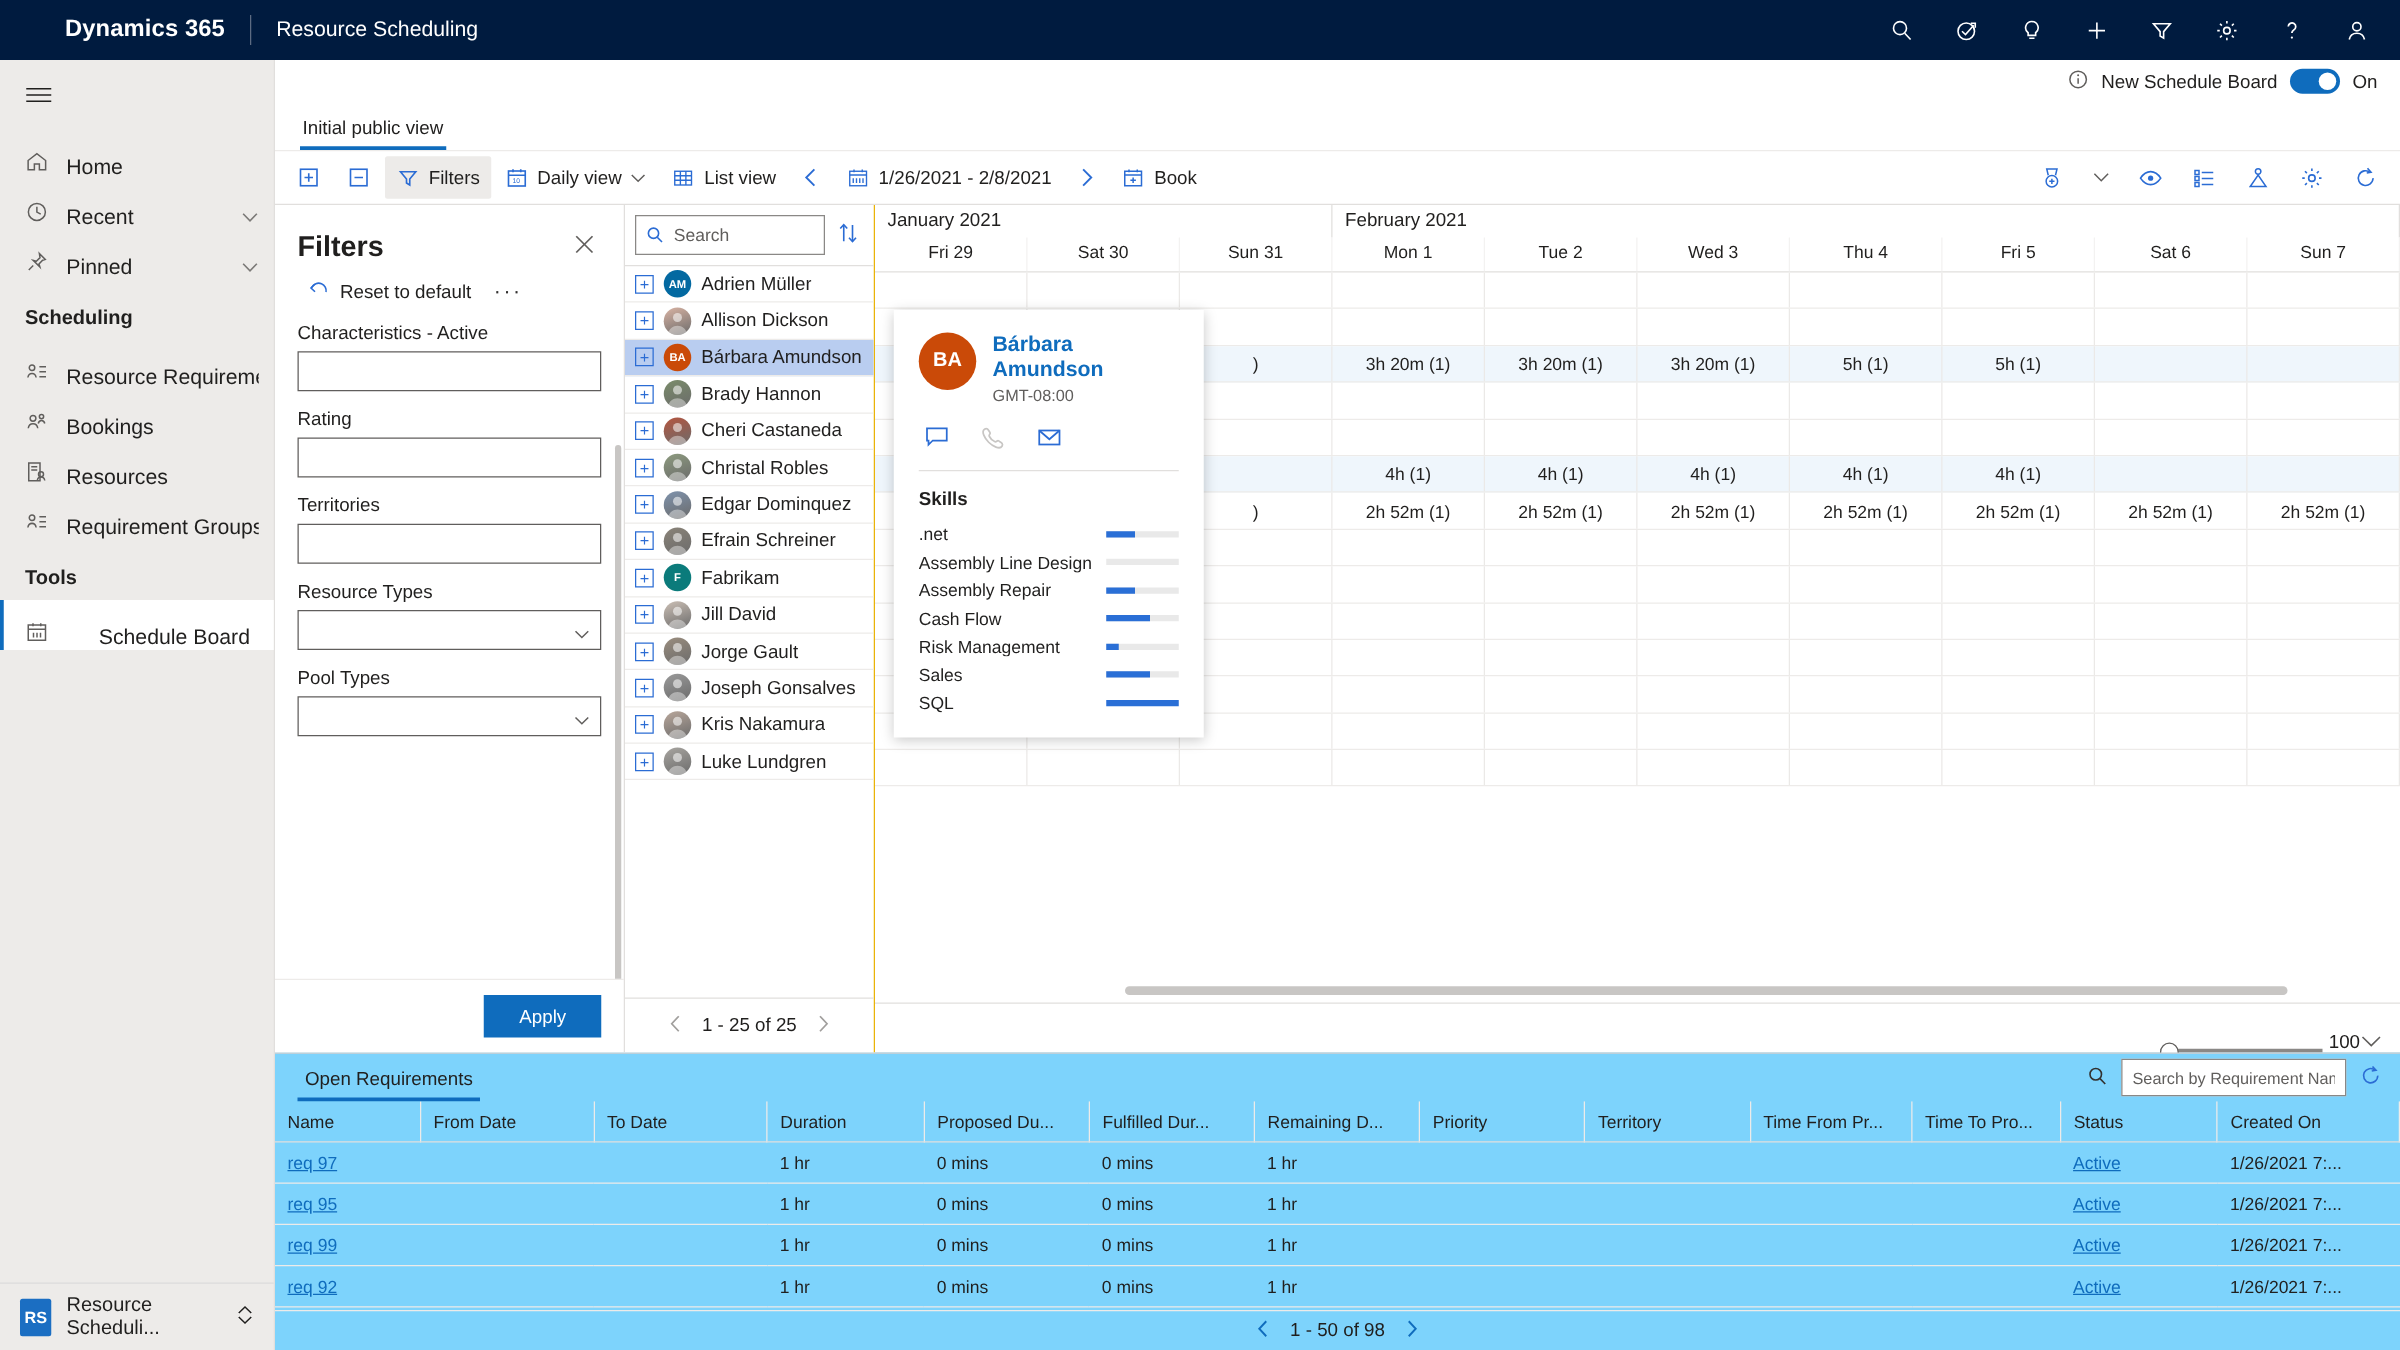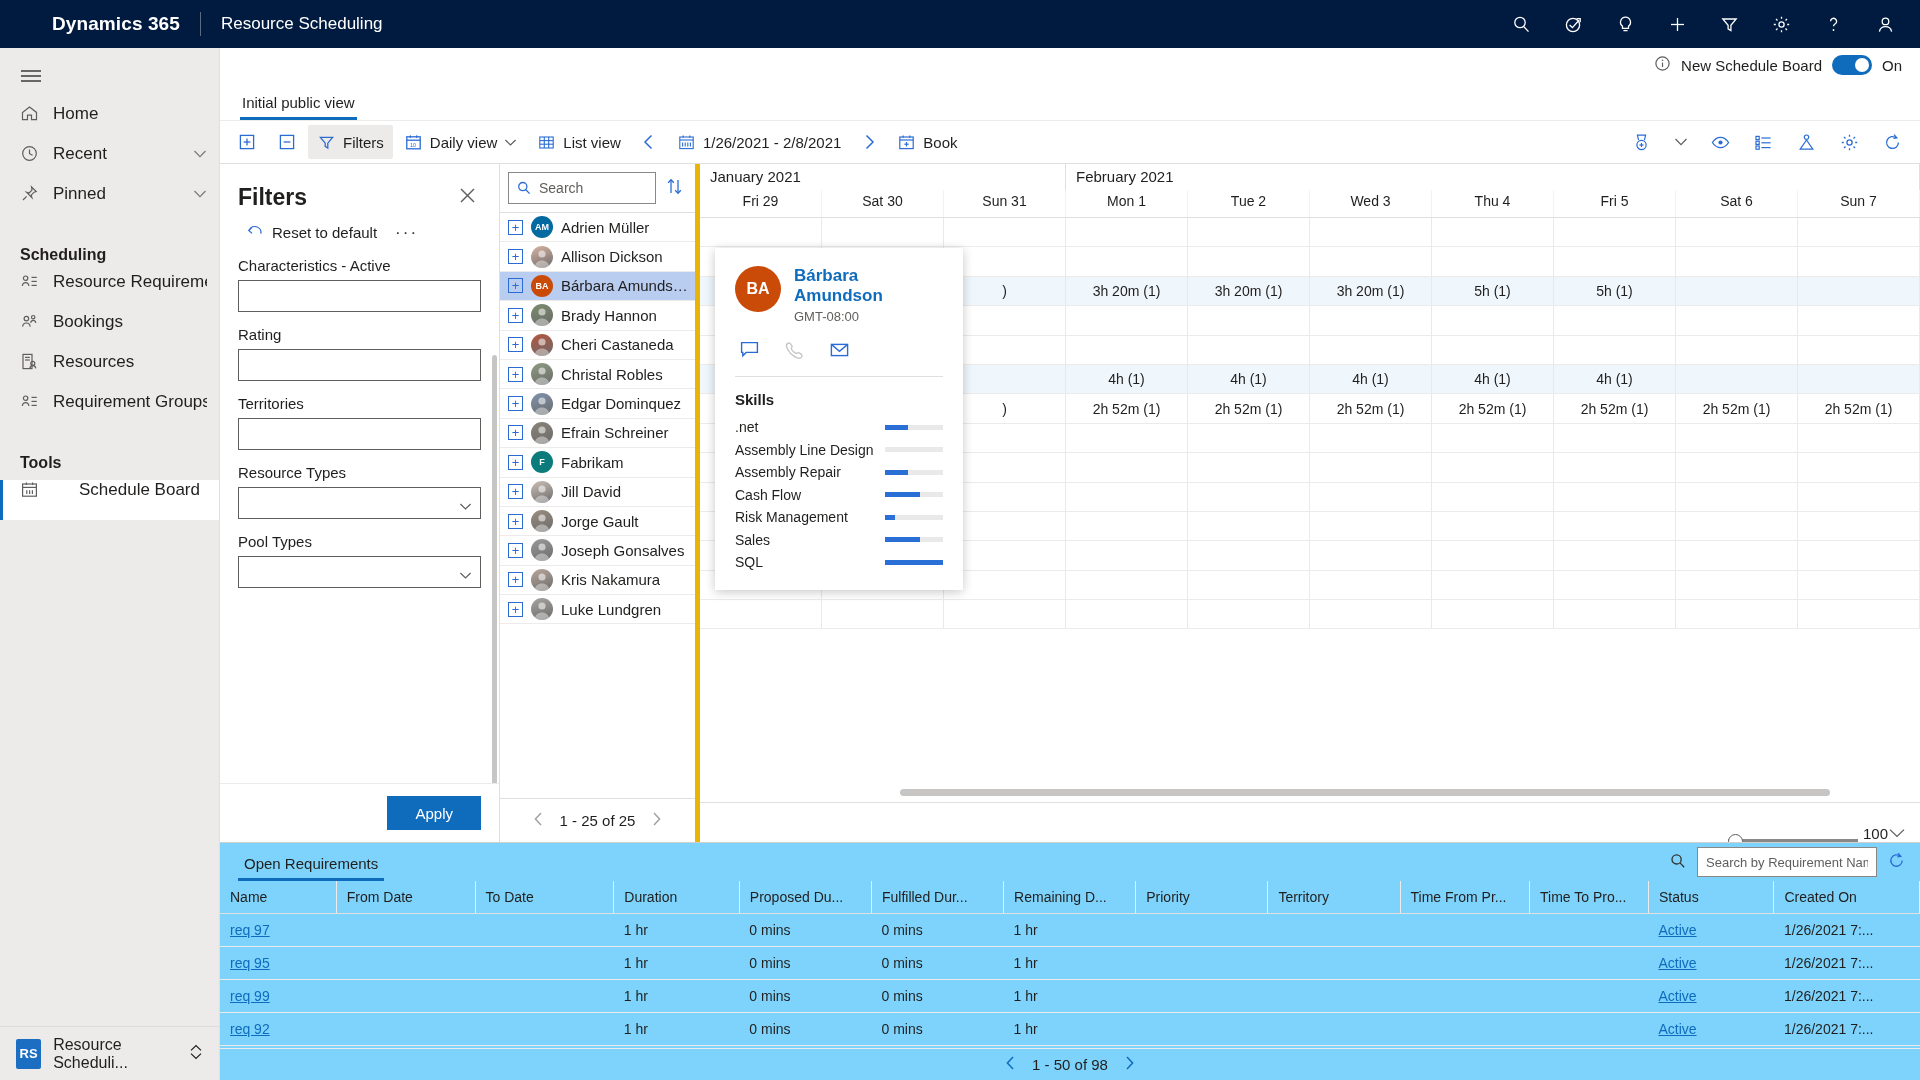--- a/index.html
+++ b/index.html
@@ -25,21 +25,21 @@
   .ticon svg { display: block; }
 
   
   .layout { display: flex; height: 1032px; }
   .sidenav {
     width: 220px; background: #edebe9; display: flex; flex-direction: column;
     flex: 0 0 220px; border-right: 1px solid #e1dfdd;
   }
   .hamb { height: 56px; display: flex; align-items: center; padding-left: 20px; cursor: pointer; }
   .navitem {
-    height: 40px; display: flex; align-items: flex-start; padding: 0 12px 0 20px;
+    height: 40px; display: flex; align-items: flex-end; padding: 0 12px 0 20px;
     cursor: pointer; gap: 14px; font-size: 17px; color: #201f1e; position: relative;
   }
   .navitem .lbl { flex: 1; white-space: nowrap; overflow: hidden; }
   .navitem .chev { opacity: .8; }
   .navsection {
     font-size: 16px; font-weight: bold; color: #201f1e;
     padding: 22px 20px 8px 20px;
   }
   .navitem.active { background: #fff; font-weight: 400; gap: 40px; }
   .navitem.active::before {
@@ -115,21 +115,21 @@
     background: #0f6cbd; color: #fff; border: none; height: 34px; padding: 0 28px;
     font-size: 15px; font-family: inherit; cursor: pointer;
   }
   .fp-vscroll {
     position: absolute; right: 2px; top: 108px; width: 5px; height: 470px;
     background: #c8c6c4; border-radius: 3px;
   }
 
   
   .res-pane {
-    width: 200px; flex: 0 0 200px; border-right: 5px solid #eab308;
+    width: 200px; flex: 0 0 200px; border-right: 1px solid #eab308;
     display: flex; flex-direction: column; background: #fff;
   }
   .res-search-row { height: 48px; display: flex; align-items: center; gap: 6px; padding: 0 8px; }
   .res-search { flex: 1; position: relative; }
   .res-search input {
     width: 100%; height: 32px; border: 1px solid #8a8886; padding: 0 6px 0 30px;
     font-size: 14px; font-family: inherit; background: #fff; color: #201f1e;
   }
   .res-search input::placeholder { color: #605e5c; }
   .res-search .si { position: absolute; left: 8px; top: 8px; }

